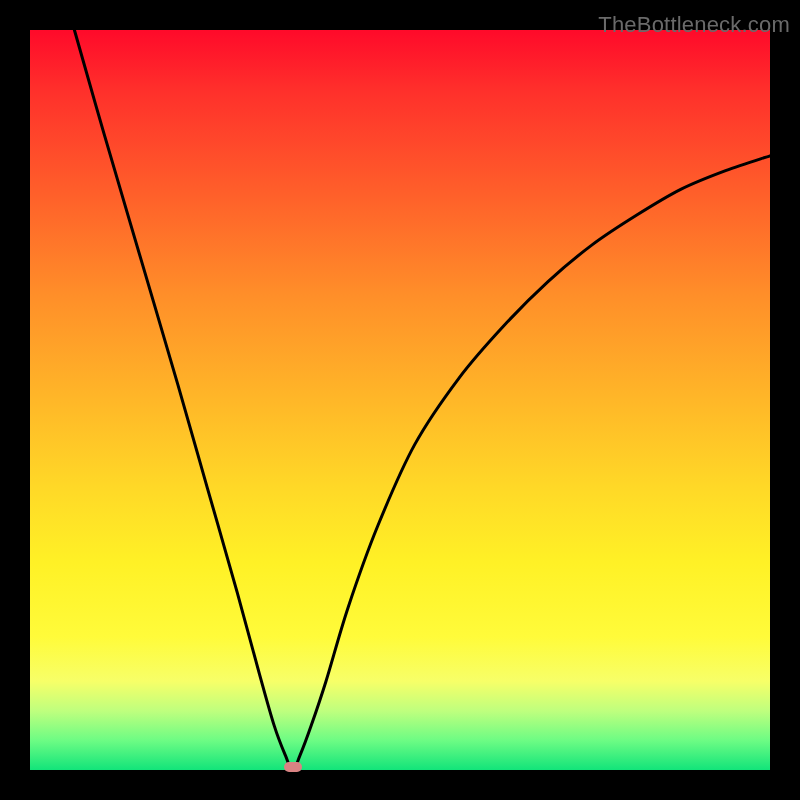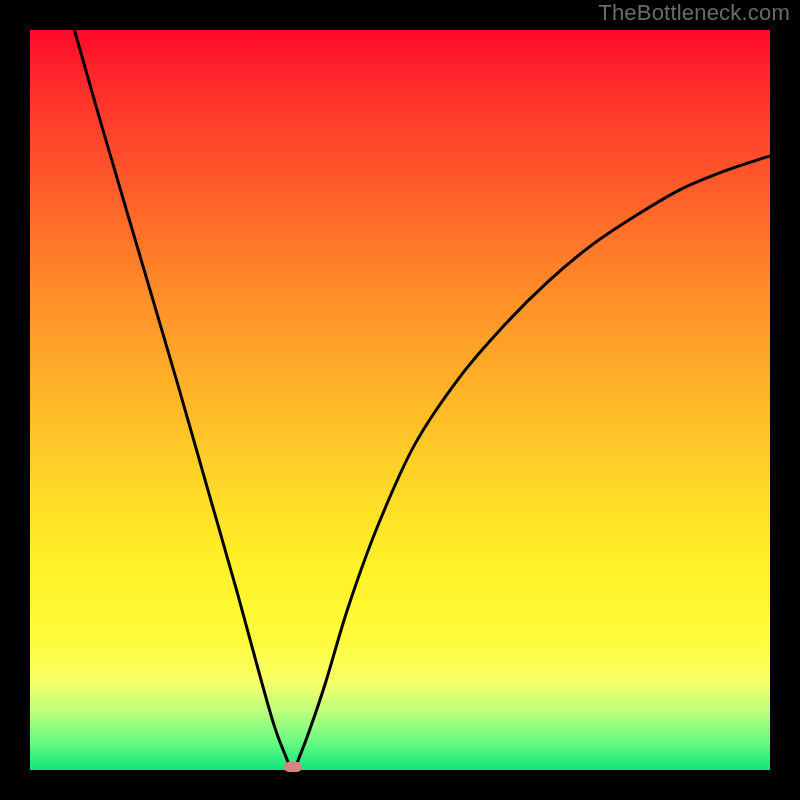--- a/index.html
+++ b/index.html
@@ -12,21 +12,21 @@
     font-family: Arial, Helvetica, sans-serif;
   }
   .frame {
     position: relative;
     width: 800px;
     height: 800px;
     background: #000;
   }
   .watermark {
     position: absolute;
-    top: 0;
+    top: 12px;
     right: 10px;
     color: #6a6a6a;
     font-size: 22px;
     letter-spacing: 0.2px;
     z-index: 10;
   }
   .plot-area {
     position: absolute;
     left: 30px;
     top: 30px;

